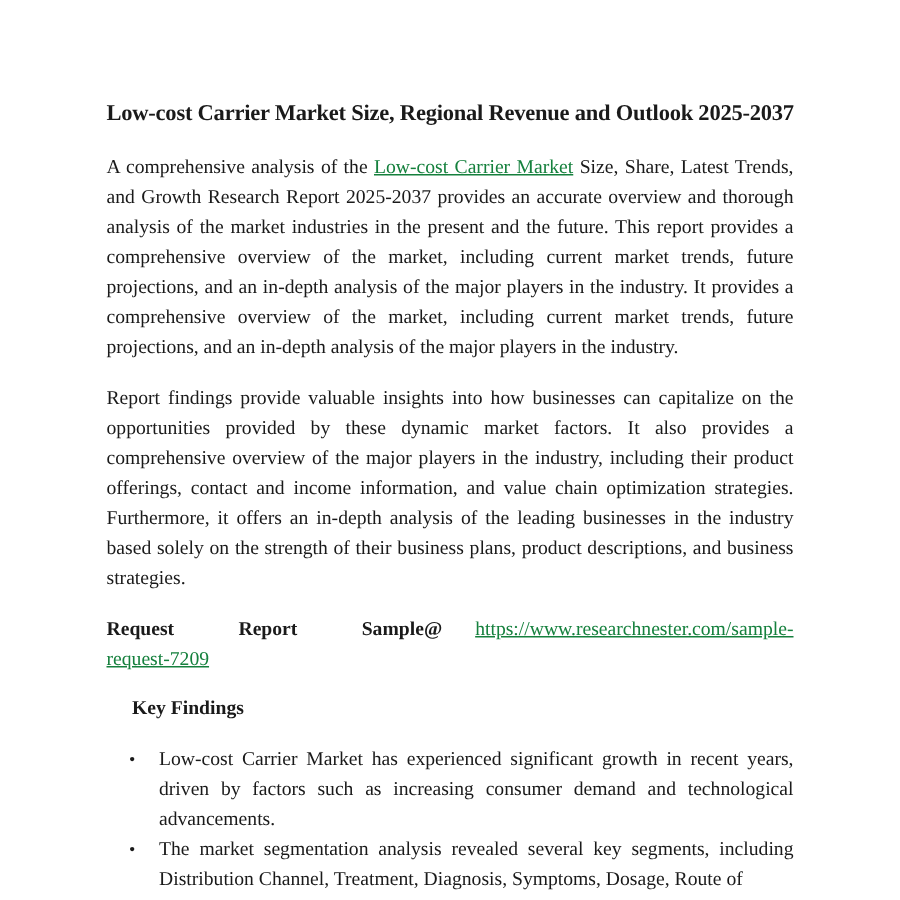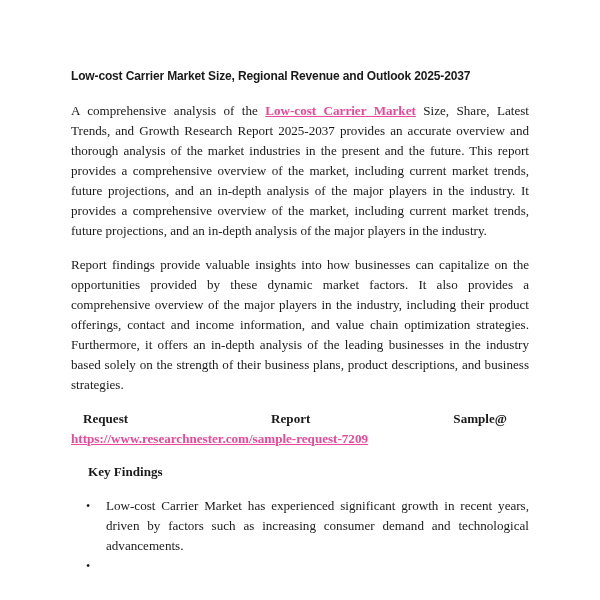--- a/index.html
+++ b/index.html
@@ -11,50 +11,50 @@
       font-family: "DejaVu Serif", "Liberation Serif", serif;
       color: #1a1a1a;
     }
     .content {
       position: absolute;
       left: 71px;
       top: 68px;
       width: 458px;
     }
     .title {
-      font-family: Liberation Sans, sans-serif;
+      font-family: Liberation Serif, serif;
       font-weight: bold;
-      font-size: 12px;
+      font-size: 15px;
       line-height: 16px;
       margin: 0 0 17px 0;
       letter-spacing: -0.15px;
       white-space: nowrap;
     }
     p.body {
       font-family: "Liberation Serif", serif;
       font-size: 13.1px;
       line-height: 20px;
       margin: 0 0 14px 0;
       text-align: justify;
     }
     a.link {
-      color: #ec4899;
+      color: #15803d;
       text-decoration: underline;
-      font-weight: bold;
+      font-weight: normal;
     }
     .request {
       font-family: "Liberation Serif", serif;
       font-weight: bold;
       font-size: 13.1px;
       line-height: 20px;
       margin: 0 0 13px 0;
       text-align: justify;
       text-align-last: left;
     }
-    .request .lbl { word-spacing: 34px; margin-left: 12px; }
+    .request .lbl { word-spacing: 34px; }
     .request .gap { display: inline-block; width: 22px; }
     .h-key {
       font-family: "Liberation Serif", serif;
       font-weight: bold;
       font-size: 13.1px;
       line-height: 20px;
       margin: 0 0 14px 17px;
     }
     ul.findings {
       list-style: none;
@@ -92,17 +92,18 @@
 
     <h2 class="h-key">Key Findings</h2>
 
     <ul class="findings">
       <li>
         <span class="bullet">•</span>
         <span>Low-cost Carrier Market has experienced significant growth in recent years, driven by factors such as increasing consumer demand and technological advancements.</span>
       </li>
       <li>
         <span class="bullet">•</span>
+        <span>The market segmentation analysis revealed several key segments, including Distribution Channel, Treatment, Diagnosis, Symptoms, Dosage, Route of</span>
       </li>
     </ul>
 
   </div>
 </div>
 
 </body></html>

